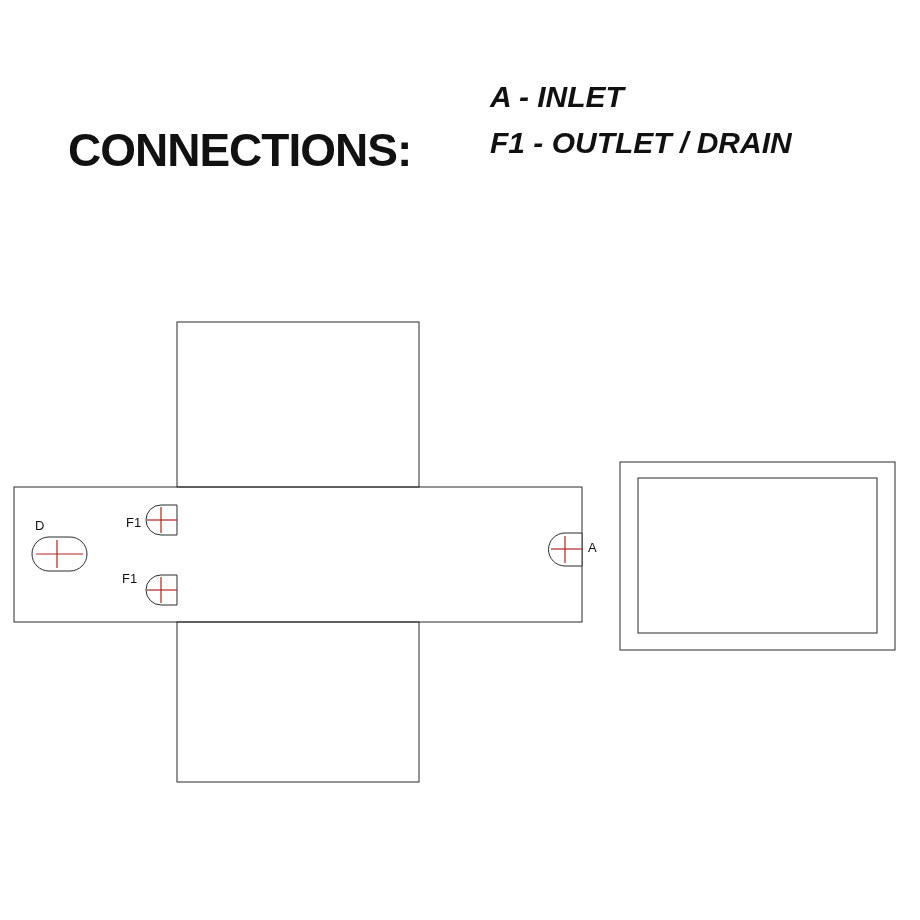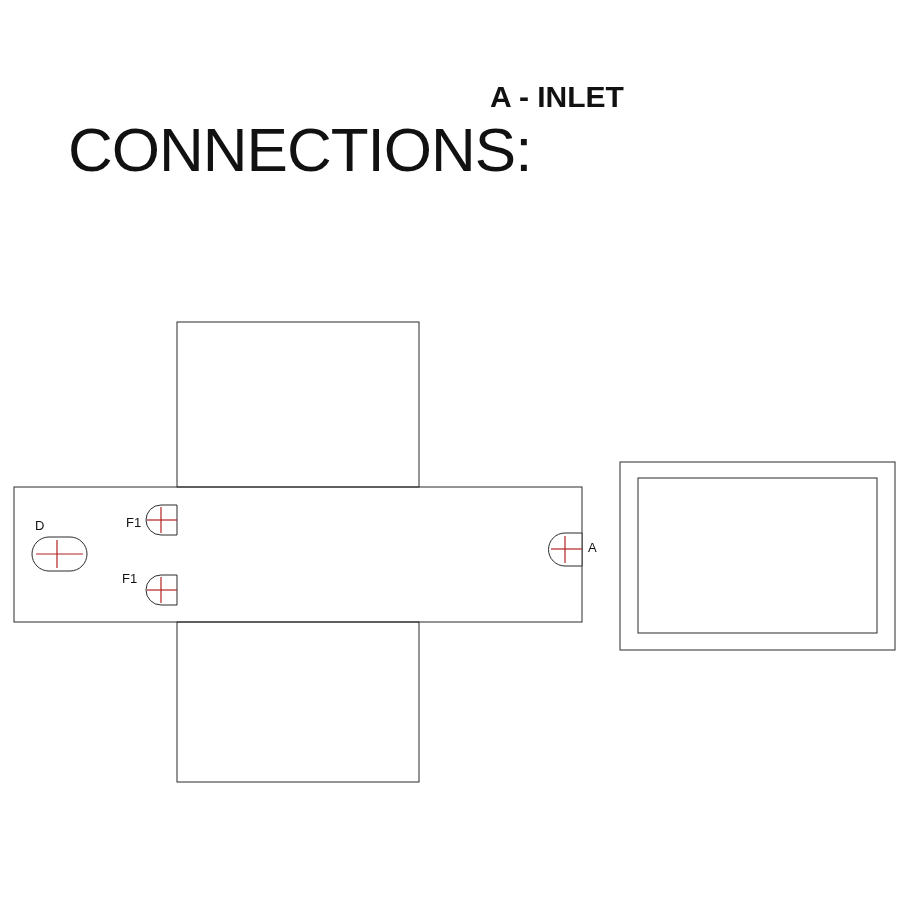--- a/index.html
+++ b/index.html
@@ -10,38 +10,39 @@
     overflow: hidden;
   }
   .page {
     position: relative;
     width: 920px; height: 920px;
     background: #ffffff;
   }
   .title {
     position: absolute;
     left: 68px; top: 122px;
-    font-size: 62px;
-    font-weight: 400;
+    font-size: 46px;
+    font-weight: 700;
     letter-spacing: -1px;
     color: #111111;
     line-height: 56px;
     white-space: nowrap;
     text-align: center;
   }
   .legend {
     position: absolute;
     left: 490px; top: 74px;
     color: #111111;
   }
   .legend-line {
     font-size: 30px;
     font-weight: 700;
     line-height: 46px;
     white-space: nowrap;
+    font-style: italic;
   }
   svg.drawing {
     position: absolute;
     left: 0; top: 0;
     width: 920px; height: 920px;
   }
   .outline {
     fill: none;
     stroke: #2b2b2b;
     stroke-width: 1;
@@ -63,20 +64,21 @@
 </style>
 </head>
 <body>
 
 <div class="page">
 
   <div class="title">CONNECTIONS:</div>
 
   <div class="legend">
     <div class="legend-line">A - INLET</div>
+    <div class="legend-line">F1 - OUTLET / DRAIN</div>
   </div>
 
   <svg class="drawing" viewBox="0 0 920 920">
 
     <rect class="outline" x="177" y="322" width="242" height="165"></rect>
     <rect class="outline" x="14" y="487" width="568" height="135"></rect>
     <rect class="outline" x="177" y="622" width="242" height="160"></rect>
 
     <rect class="outline" x="620" y="462" width="275" height="188"></rect>
     <rect class="outline" x="638" y="478" width="239" height="155"></rect>

